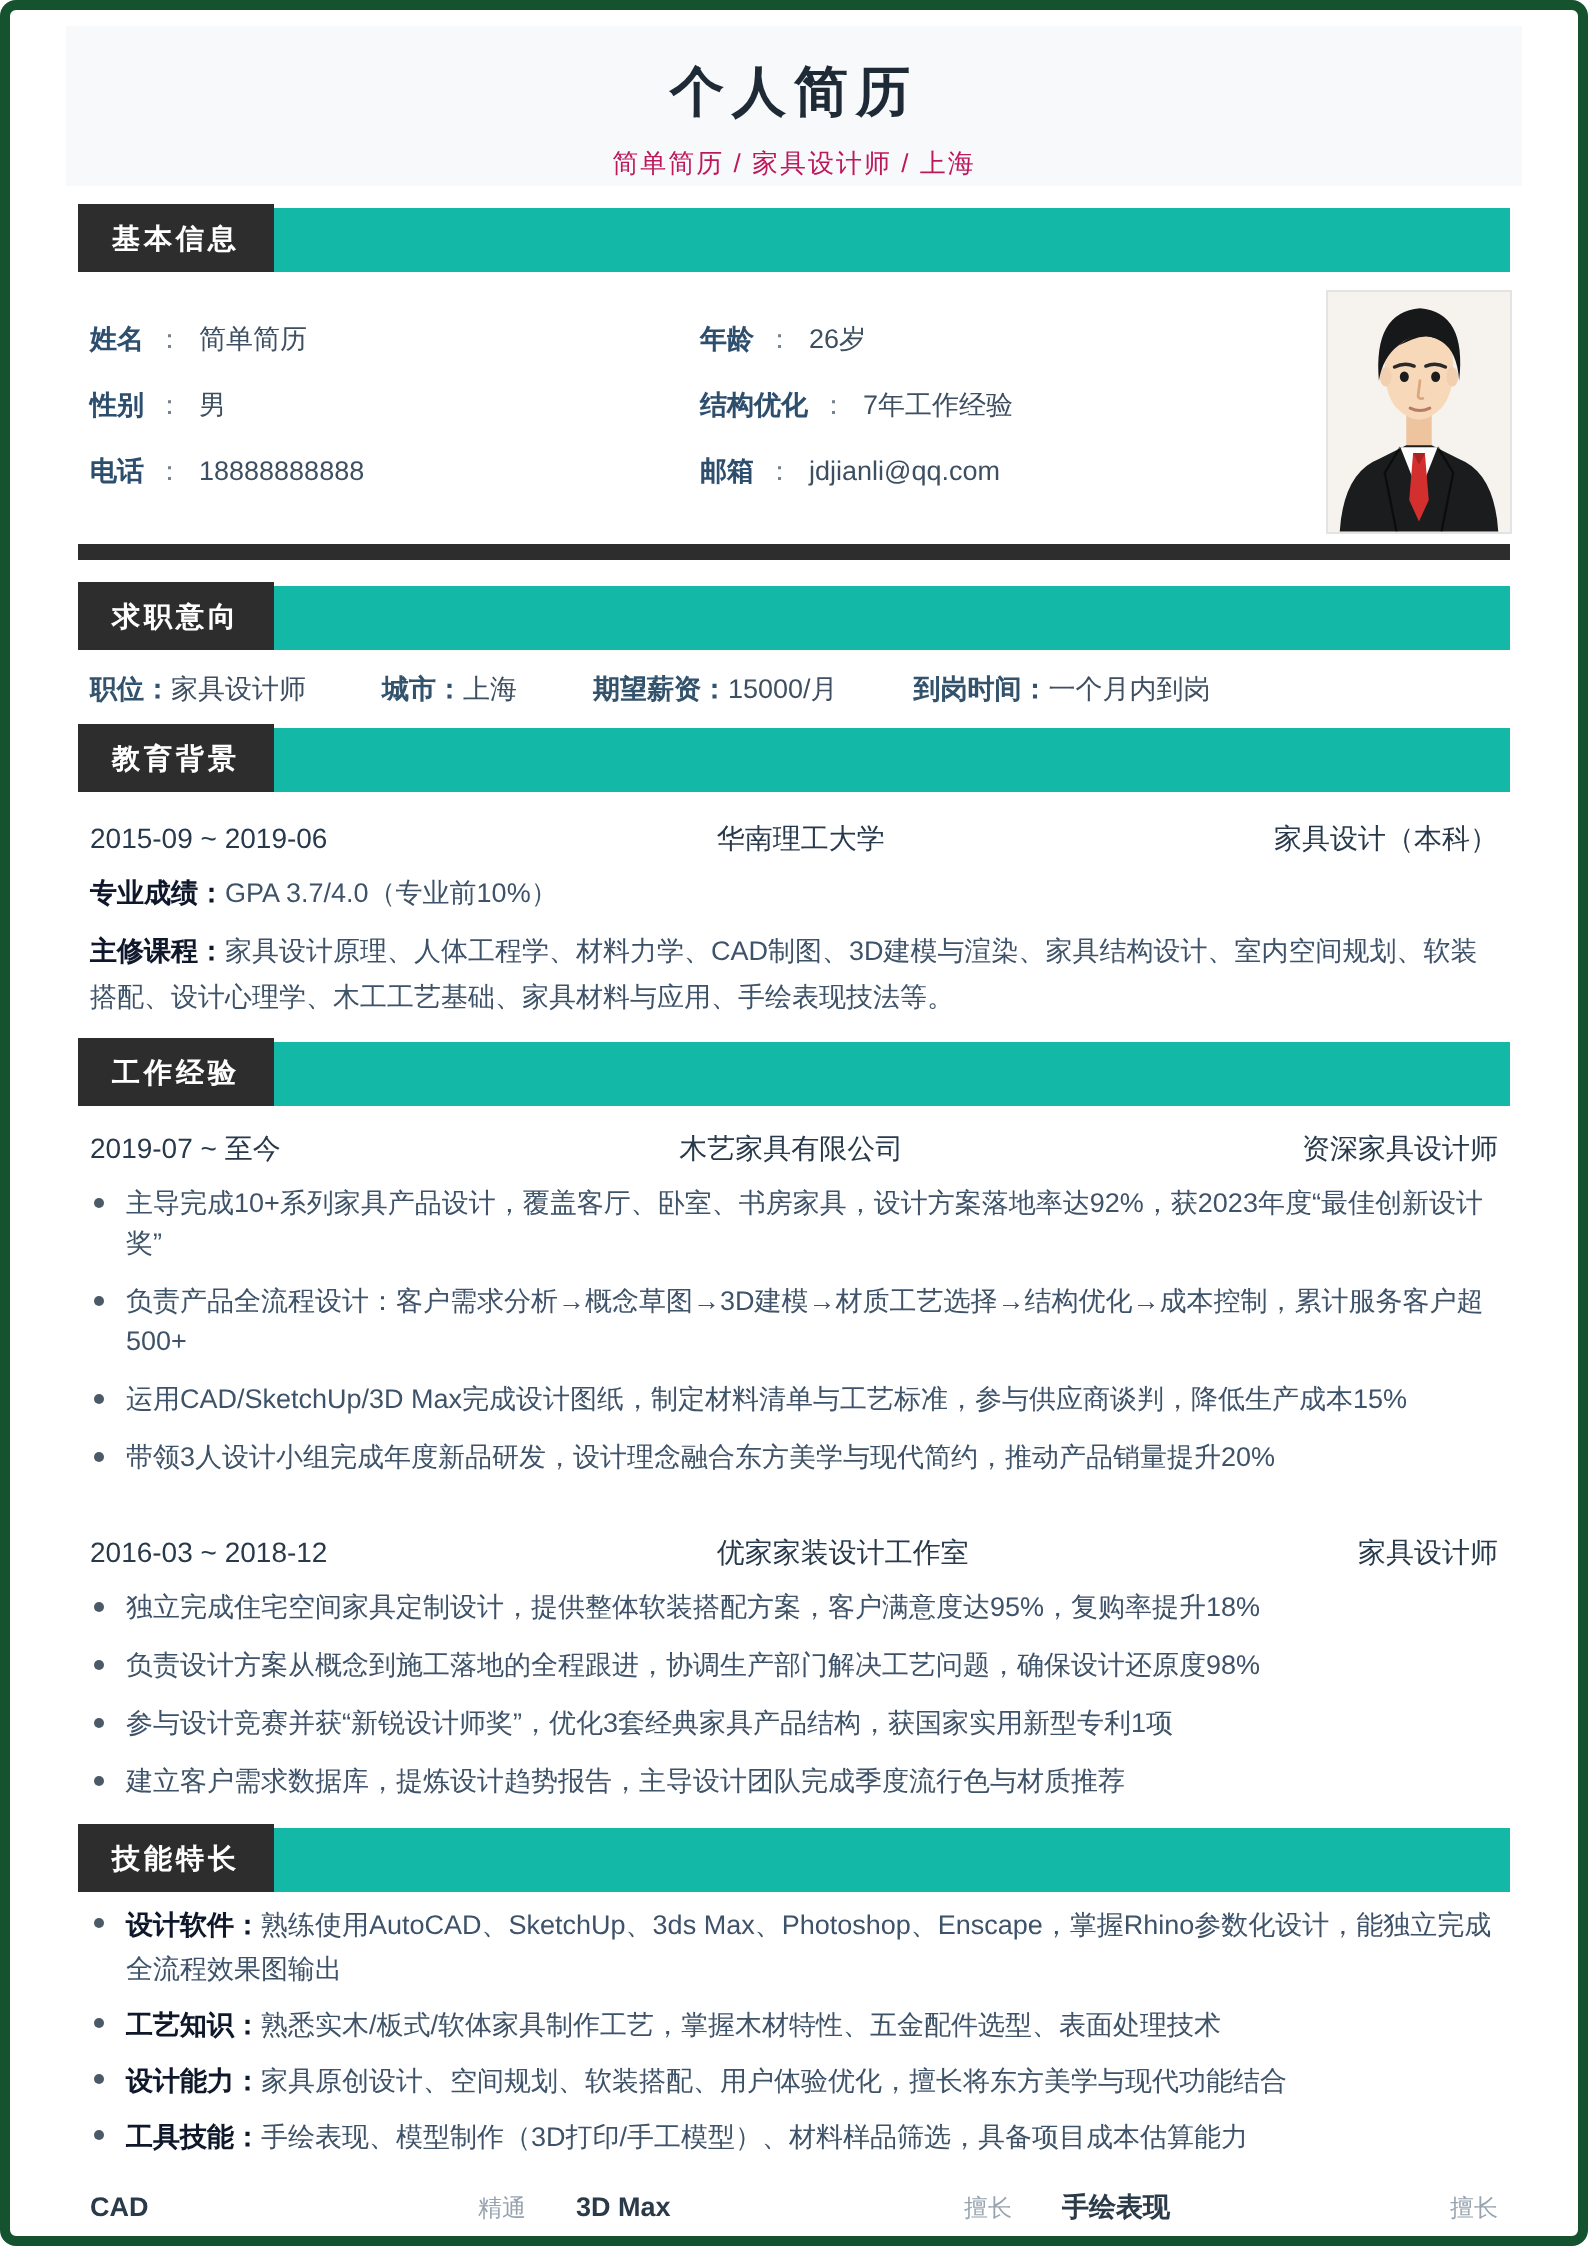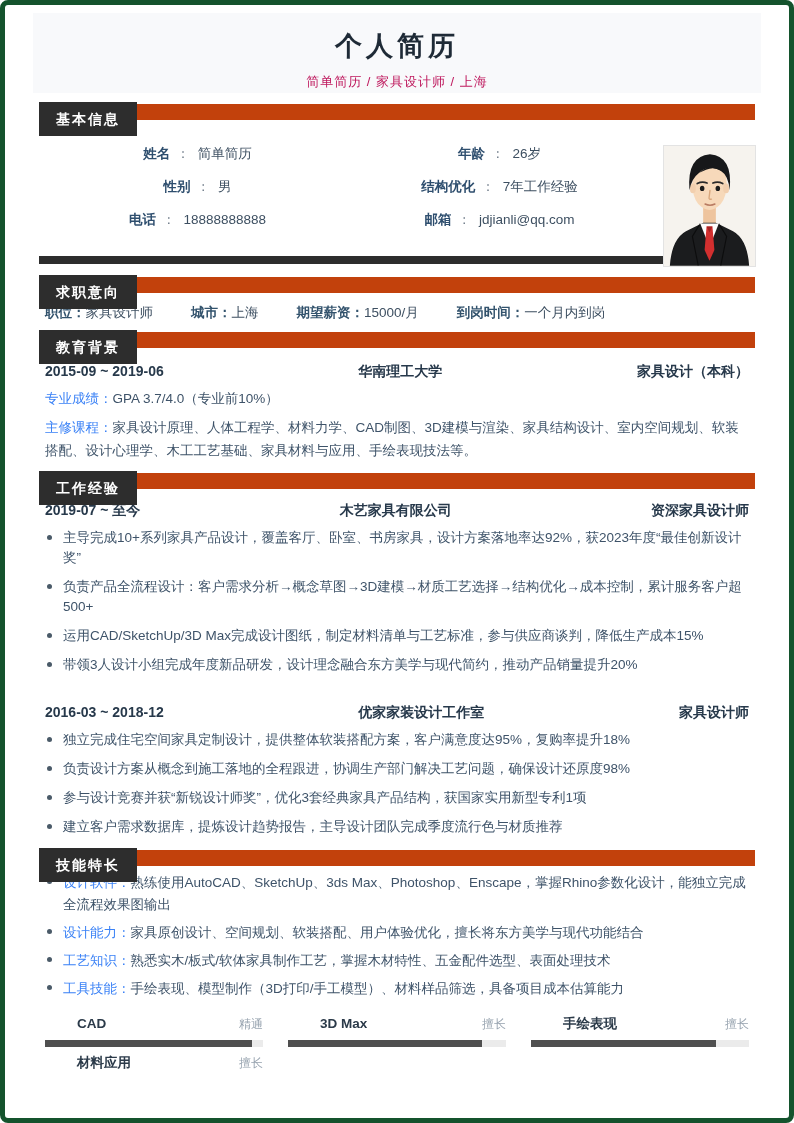--- a/index.html
+++ b/index.html
@@ -7,67 +7,67 @@
   body { font-family:"Liberation Sans","DejaVu Sans",sans-serif; }
   .page {
     width:794px; height:1123px; position:relative; overflow:hidden;
     background:#fff; border:5px solid #14532d; border-radius:8px;
   }
   
   .header { margin:8px 28px 0; height:80px; background:#f8f9fb; text-align:center; padding-top:15px; }
   .title { font-size:27px; font-weight:700; letter-spacing:4px; color:#1e2a36; }
   .subtitle { margin-top:9px; font-size:13px; color:#be185d; letter-spacing:1px; }
   
-  .section-bar { position:relative; margin:0 34px; height:16px; background:#c2410c; }
+  .section-bar { position:relative; margin:0 34px; height:32px; background:#14b8a6; }
   .badge {
     position:absolute; left:0; top:-2px; height:34px; line-height:34px;
     padding:0 17px; background:#2d2d2d; color:#fff; font-size:14px;
     font-weight:700; letter-spacing:2px;
   }
   .mt11 { margin-top:11px; } .mt13 { margin-top:13px; }
   
   .basic-grid {
     display:grid; grid-template-columns:305px auto; row-gap:17px;
     padding:26px 140px 0 40px; font-size:13.5px; line-height:16px;
   }
-  .field { white-space:nowrap;text-align:center; }
+  .field { white-space:nowrap; }
   .field-label { font-weight:700; color:#2e4e6e; }
   .colon { color:#76828f; margin:0 8px 0 6px; }
   .field-value { color:#3d4f61; }
   .photo { position:absolute; top:140px; right:33px; width:93px; height:122px; border:1px solid #e3e3e3; background:#f6f3ee; }
   .photo svg { display:block; width:100%; height:100%; }
   .divider { margin:28px 34px 0; height:8px; background:#2d2d2d; }
   
   .intent-row { display:flex; gap:38px; padding:12px 40px 0; font-size:13.5px; line-height:16px; white-space:nowrap; }
   .intent-label { font-weight:600; color:#33536d; }
   .intent-value { color:#3d4f61; }
   
   .edu-head, .job-head {
     display:flex; justify-content:space-between; margin:0 40px;
-    padding-top:15px; font-weight:700; font-size:14px; color:#27394b; line-height:17px;
+    padding-top:15px; font-weight:400; font-size:14px; color:#27394b; line-height:17px;
   }
   .job-head { padding-top:13px; }
   .edu-line { margin:11px 40px 0; font-size:13.5px; line-height:16px; color:#3e5369; }
-  .lead { font-weight:400; color:#3b82f6; }
+  .lead { font-weight:700; color:#0f172a; }
   .edu-courses { margin:9px 40px 0; font-size:13.5px; line-height:23px; color:#3e5369; }
   
   .bullet { display:flex; margin:9px 40px 0 42px; font-size:13.5px; line-height:20px; color:#3e5369; }
   .bullet::before {
     content:""; flex:none; width:5px; height:5px; border-radius:50%;
     background:#4a5a68; margin:7px 11px 0 0;
   }
   .job2 { margin-top:16px; }
   .skill-bullet { line-height:22px; margin-top:6px; }
   .skill-bullet:first-of-type { margin-top:10px; }
   
   .bars {
     display:grid; grid-template-columns:1fr 1fr 1fr; column-gap:25px; row-gap:8px;
     margin:8px 40px 0; padding-top:8px;
   }
-  .bar-head { display:flex; justify-content:space-between; align-items:center; font-size:13.5px; line-height:16px;margin-left:32px; }
+  .bar-head { display:flex; justify-content:space-between; align-items:center; font-size:13.5px; line-height:16px; }
   .bar-name { font-weight:700; color:#2b3a49; }
   .bar-level { color:#97a3af; font-size:12px; }
   .bar-track { margin-top:8px; height:7px; background:#ebebeb; }
   .bar-fill { height:100%; background:#4f4f4f; }
 </style>
 </head>
 <body>
 
 <div class="page">
 
@@ -193,24 +193,24 @@
     </div>
 
   <div class="section-bar mt13">
     <span class="badge">技能特长</span>
   </div>
 
   <div class="bullet skill-bullet">
       <span><span class="lead">设计软件：</span><span>熟练使用AutoCAD、SketchUp、3ds Max、Photoshop、Enscape，掌握Rhino参数化设计，能独立完成全流程效果图输出</span></span>
     </div>
   <div class="bullet skill-bullet">
+      <span><span class="lead">工艺知识：</span><span>熟悉实木/板式/软体家具制作工艺，掌握木材特性、五金配件选型、表面处理技术</span></span>
+    </div>
+  <div class="bullet skill-bullet">
       <span><span class="lead">设计能力：</span><span>家具原创设计、空间规划、软装搭配、用户体验优化，擅长将东方美学与现代功能结合</span></span>
-    </div>
-  <div class="bullet skill-bullet">
-      <span><span class="lead">工艺知识：</span><span>熟悉实木/板式/软体家具制作工艺，掌握木材特性、五金配件选型、表面处理技术</span></span>
     </div>
   <div class="bullet skill-bullet">
       <span><span class="lead">工具技能：</span><span>手绘表现、模型制作（3D打印/手工模型）、材料样品筛选，具备项目成本估算能力</span></span>
     </div>
 
   <div class="bars">
     <div class="bar-item">
       <div class="bar-head">
         <span class="bar-name">CAD</span>
         <span class="bar-level">精通</span>

